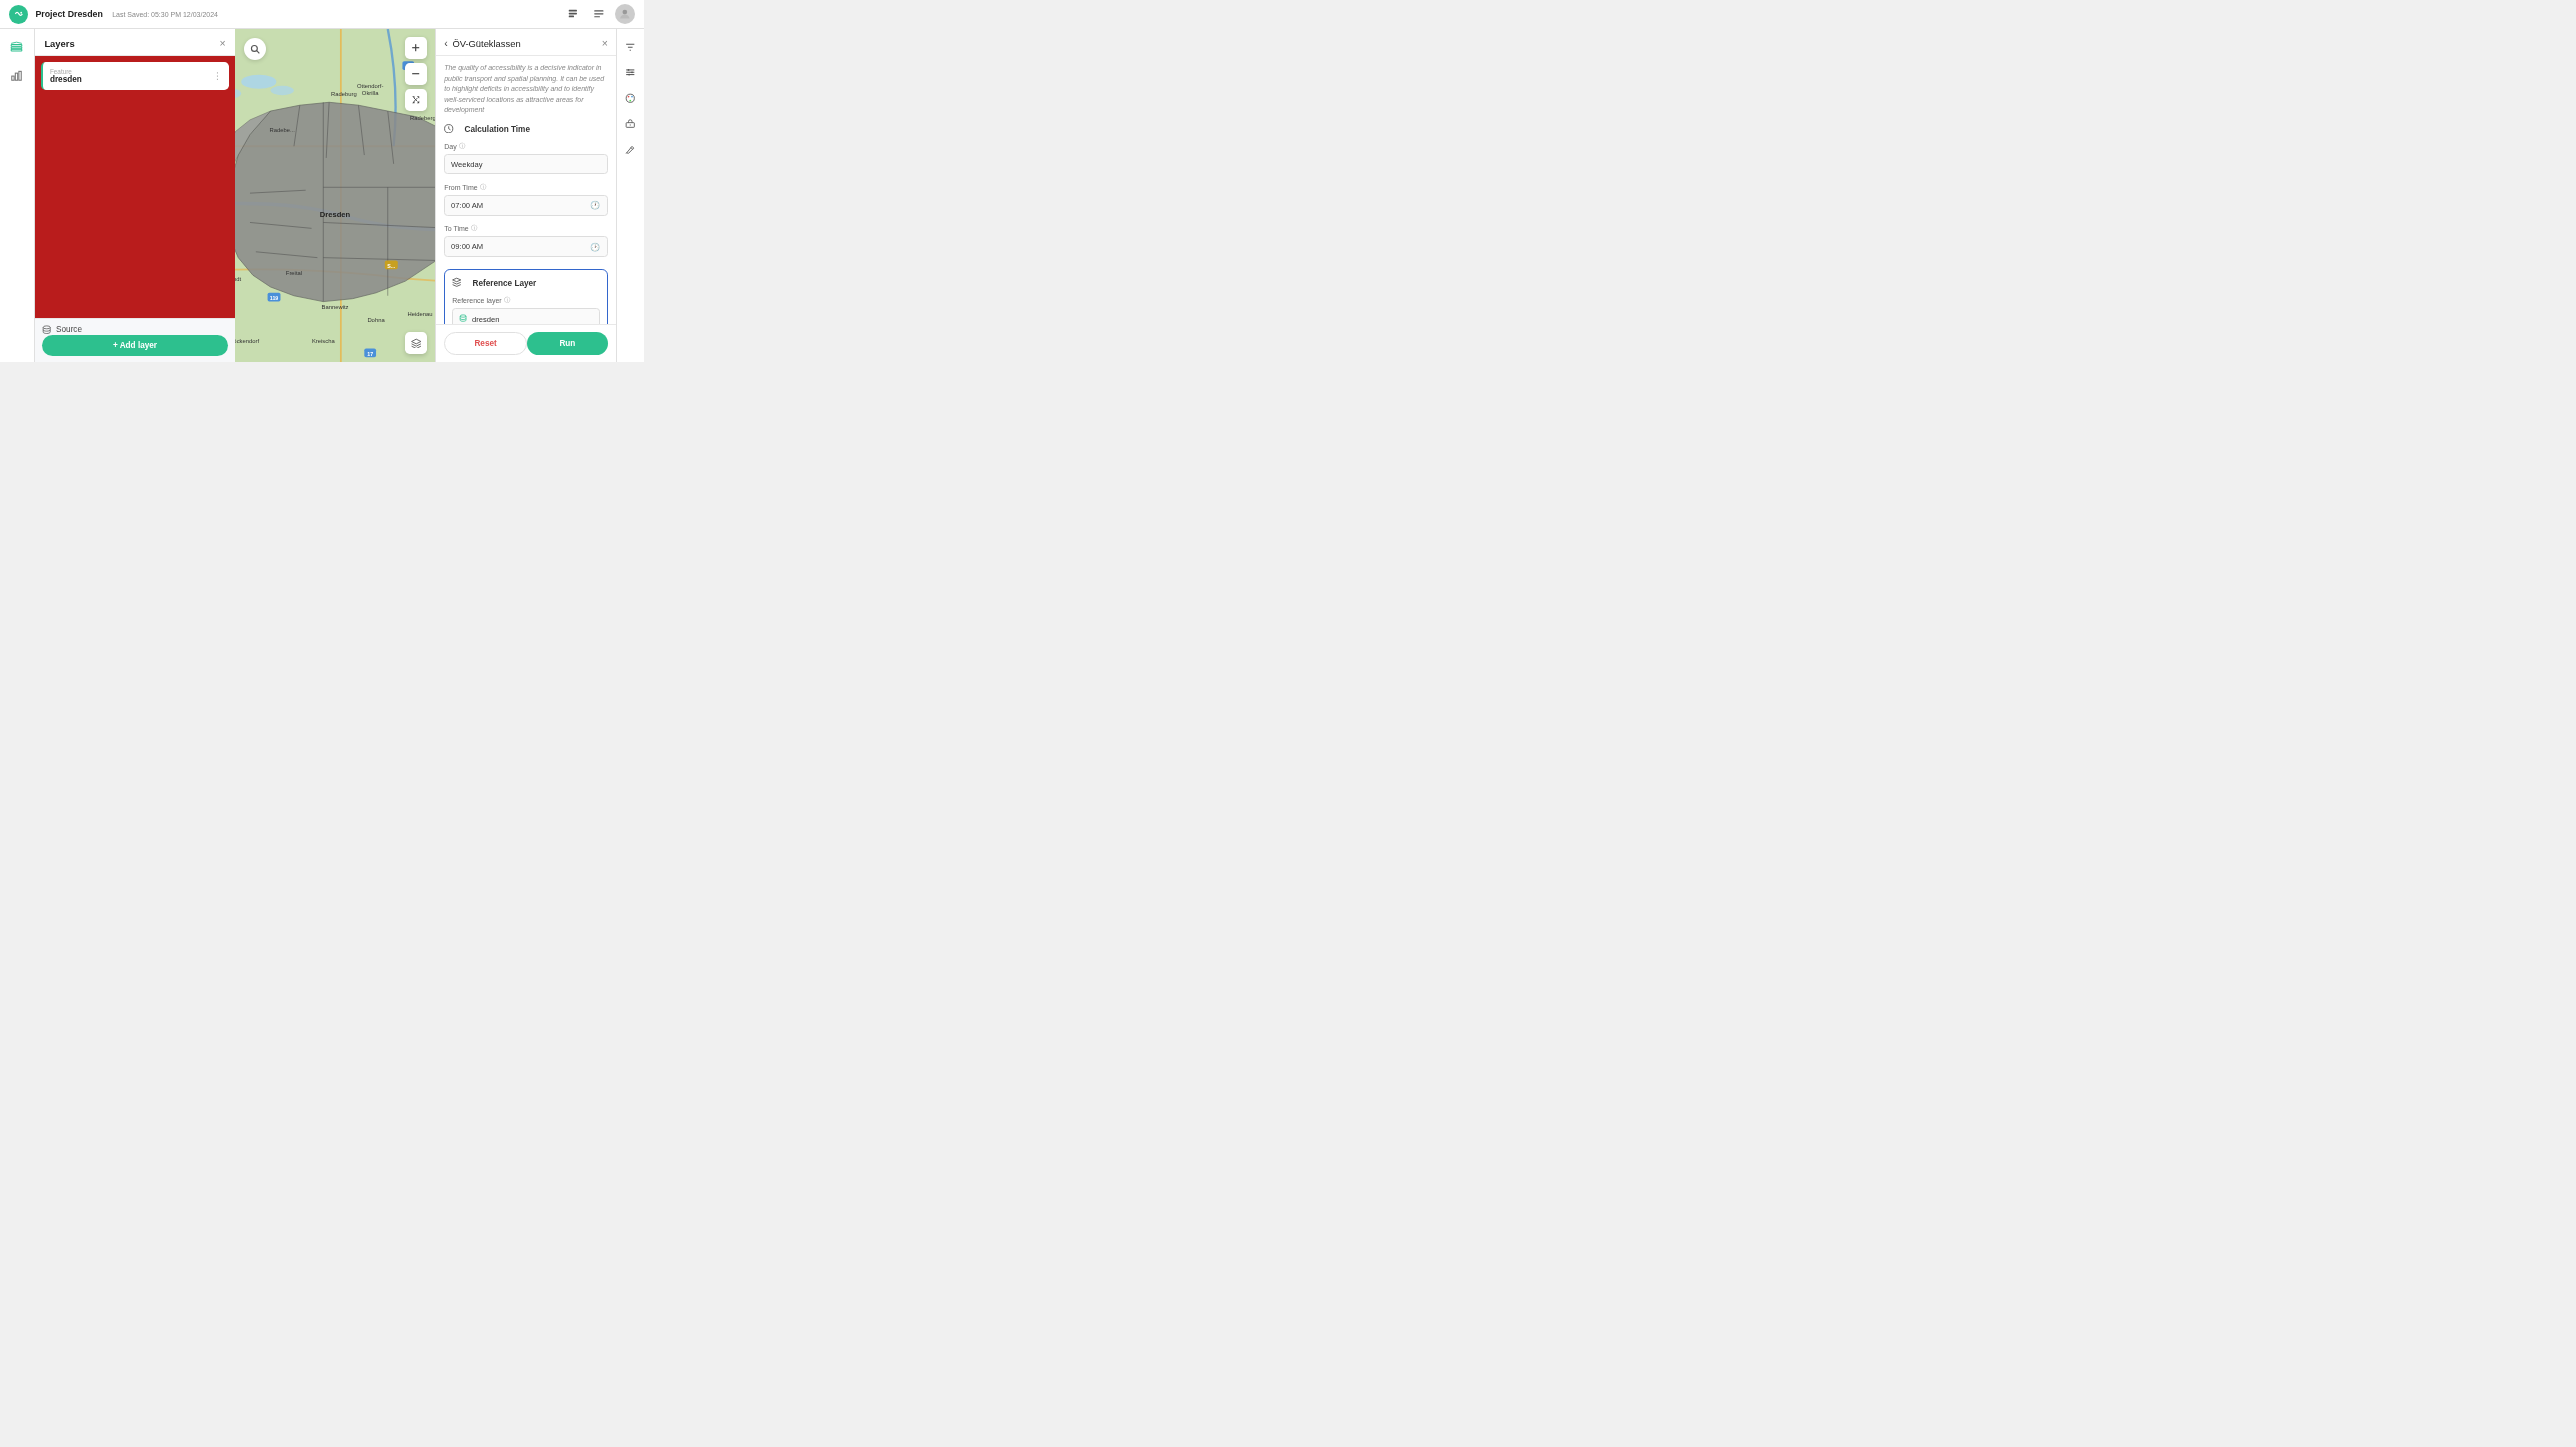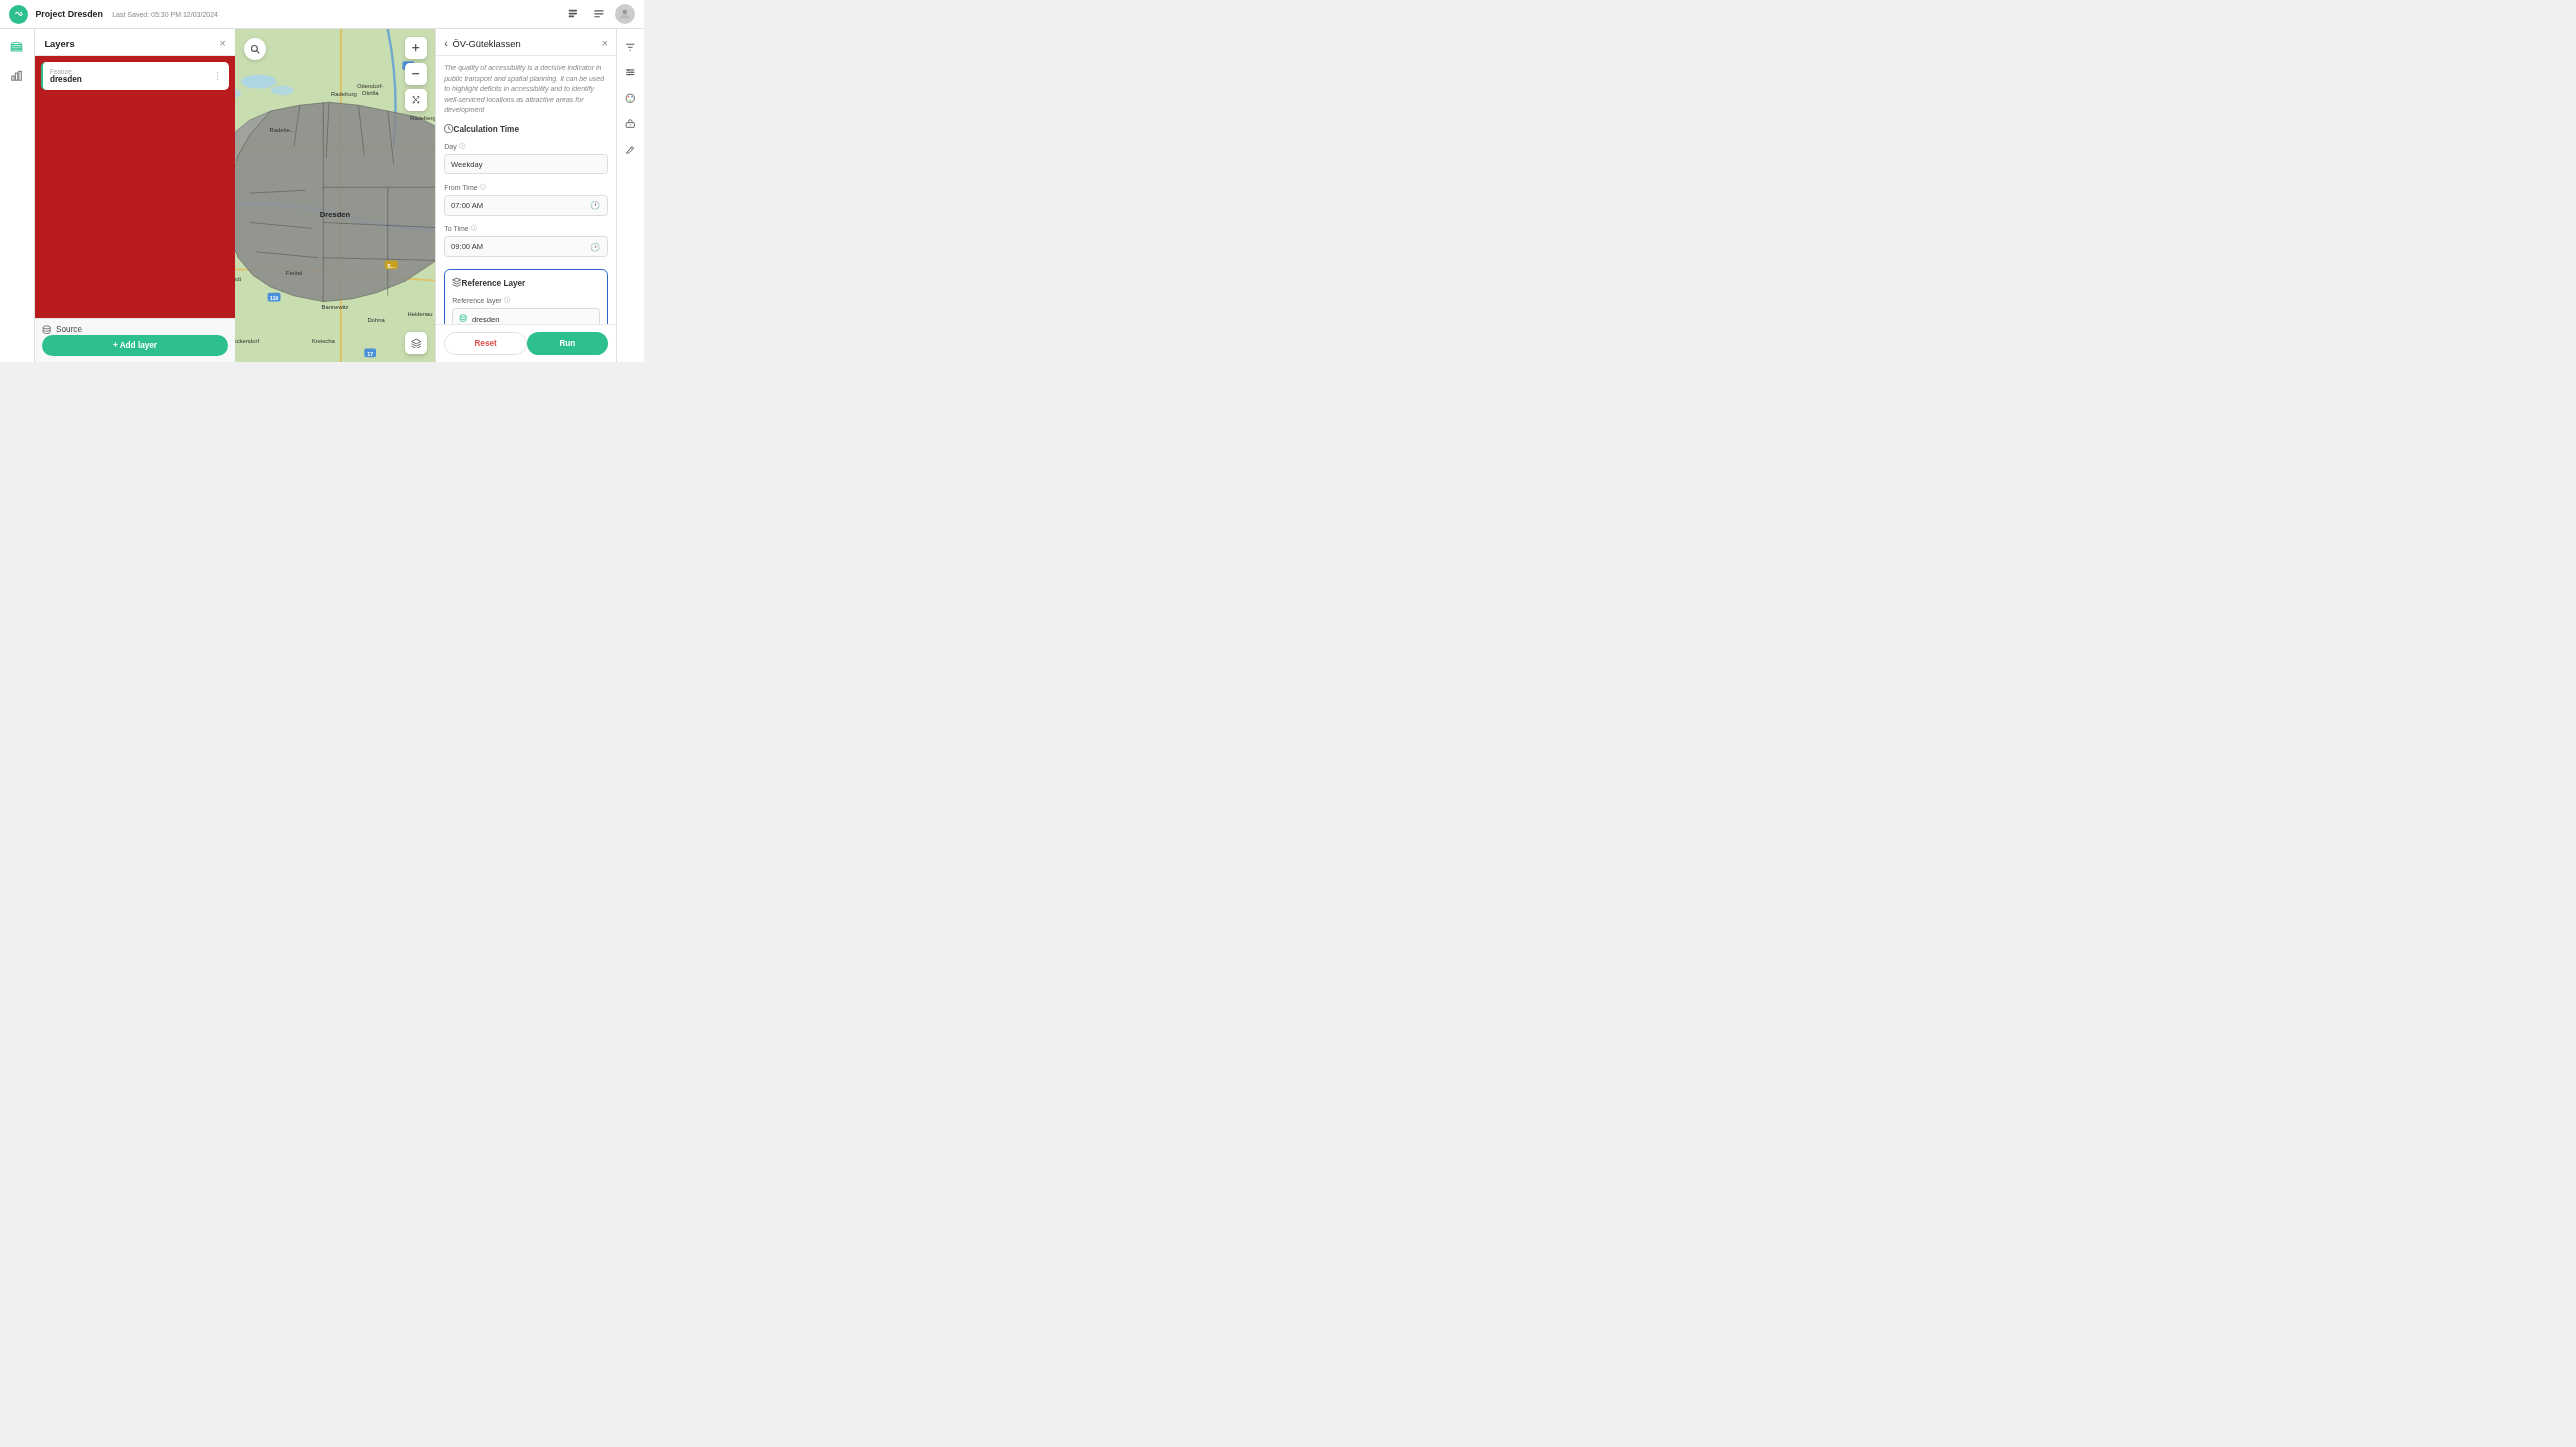--- a/index.html
+++ b/index.html
@@ -110,21 +110,21 @@
       border-bottom: 0.6px solid #e8e8e8; gap: 4.7px;
     }
     .right-panel-back { border: none; background: none; cursor: pointer; font-size: 10.5px; color: #444; }
     .right-panel-title { font-weight: 400; font-size: 9.4px; color: #222; flex: 1; }
     .right-panel-close { border: none; background: none; cursor: pointer; font-size: 10.5px; color: #888; }
 
     .right-panel-body { flex: 1; overflow-y: auto; padding: 7px 8.2px; }
     .right-panel-desc { font-size: 7px; color: #888; font-style: italic; line-height: 1.5; margin-bottom: 8.2px; }
 
     .section-header {
-      display: flex; align-items: center; gap: 0; font-weight: 700; font-size: 8.2px;
+      display: flex; align-items: center; gap: 11px; font-weight: 700; font-size: 8.2px;
       color: #333; margin-bottom: 7px;
     }
     .section-icon { font-size: 9.4px; color: #555; }
 
     .form-group { margin-bottom: 8.2px; }
     .form-label {
       font-size: 7px; color: #666; margin-bottom: 2.9px; display: flex; align-items: center; gap: 2.3px;
     }
     .help-icon { color: #aaa; font-size: 6.4px; }
     .form-input {

